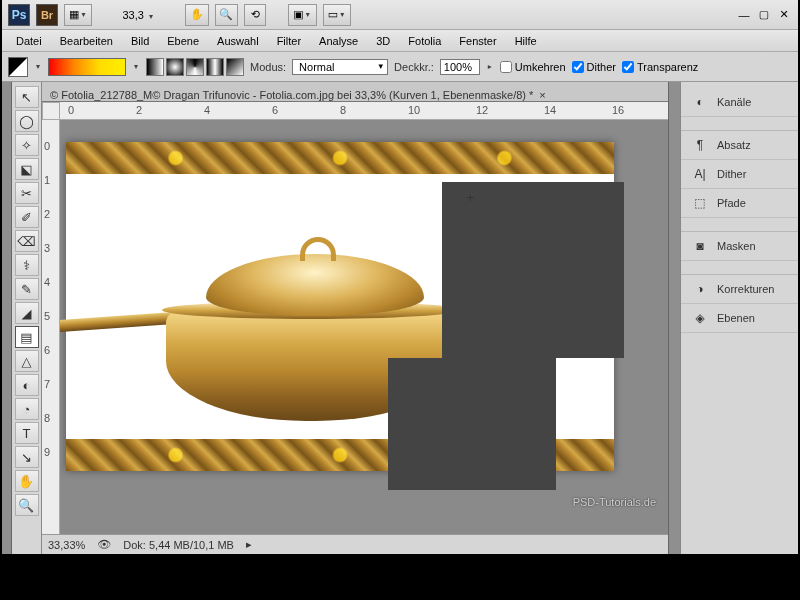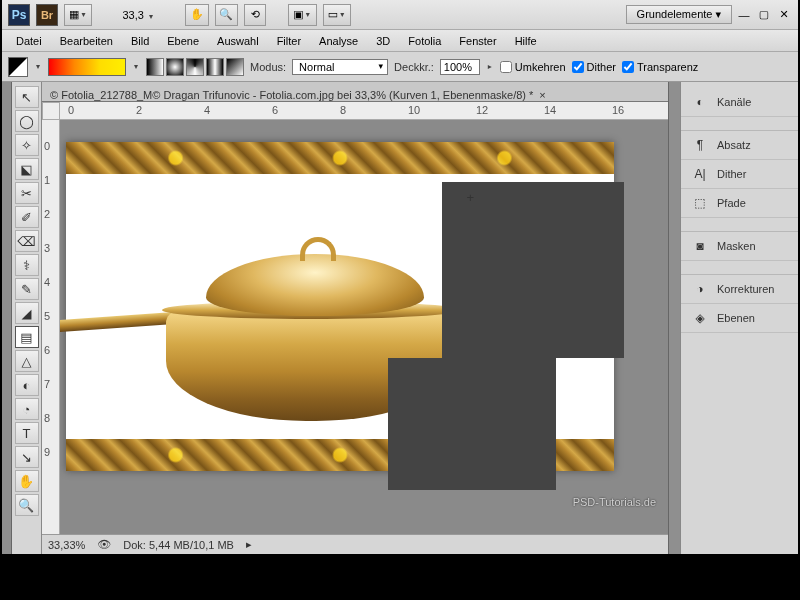--- a/index.html
+++ b/index.html
@@ -83,21 +83,20 @@
       <div class="zoom-box"><span>33,3</span> <span class="tri">▾</span></div>
       <div class="tb-sep"></div>
       <div class="tb-btn">✋</div>
       <div class="tb-btn">🔍</div>
       <div class="tb-btn">⟲</div>
       <div class="tb-sep"></div>
       <div class="tb-btn">▣<span class="tri">▾</span></div>
       <div class="tb-btn">▭<span class="tri">▾</span></div>
     </div>
     <div class="right">
-      <div class="workspace-dd"><span>Grundelemente</span> ▾</div>
       <div class="wctl">—</div>
       <div class="wctl">▢</div>
       <div class="wctl">✕</div>
     </div>
   </div>
 
   <div class="menubar">
     <div class="menu-item">Datei</div>
     <div class="menu-item">Bearbeiten</div>
     <div class="menu-item">Bild</div>

